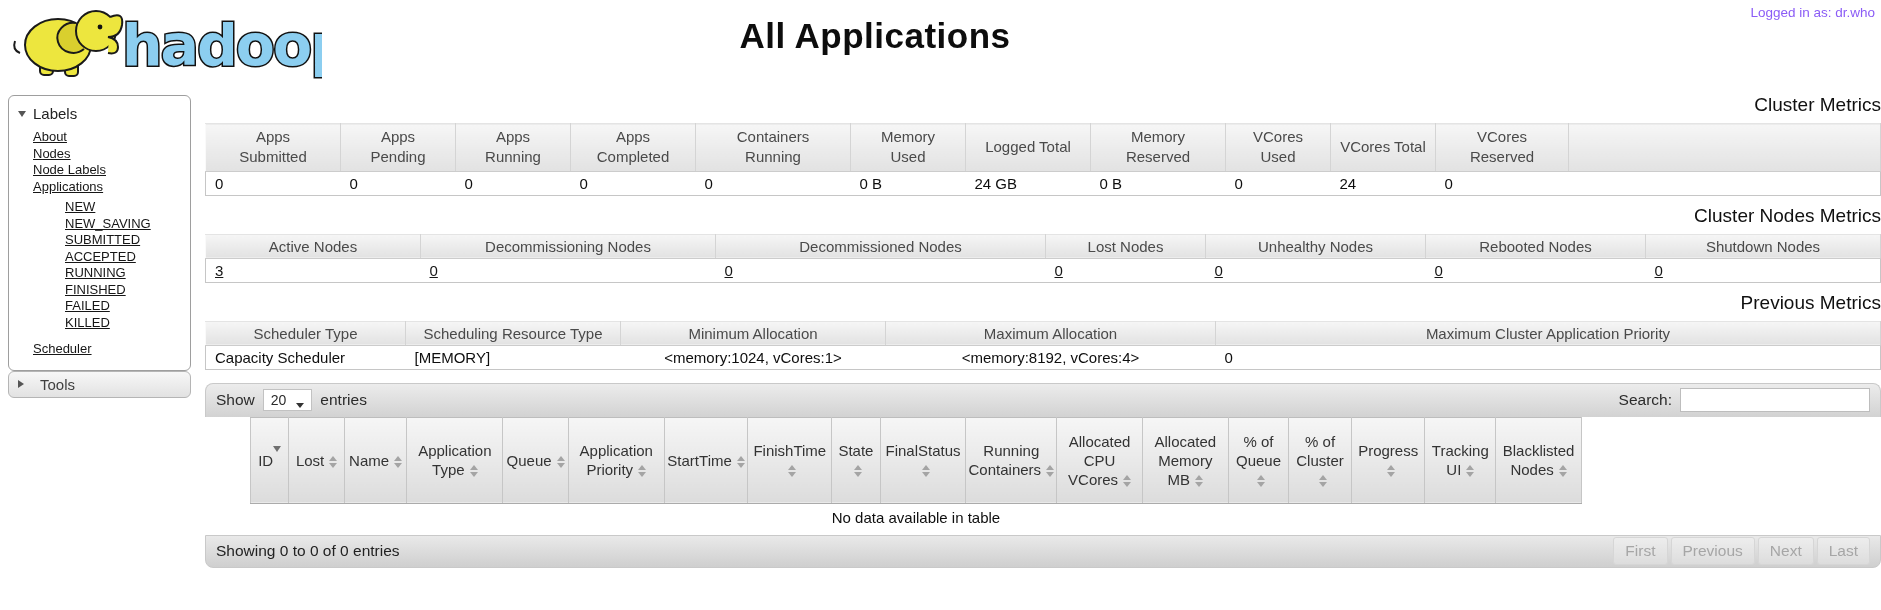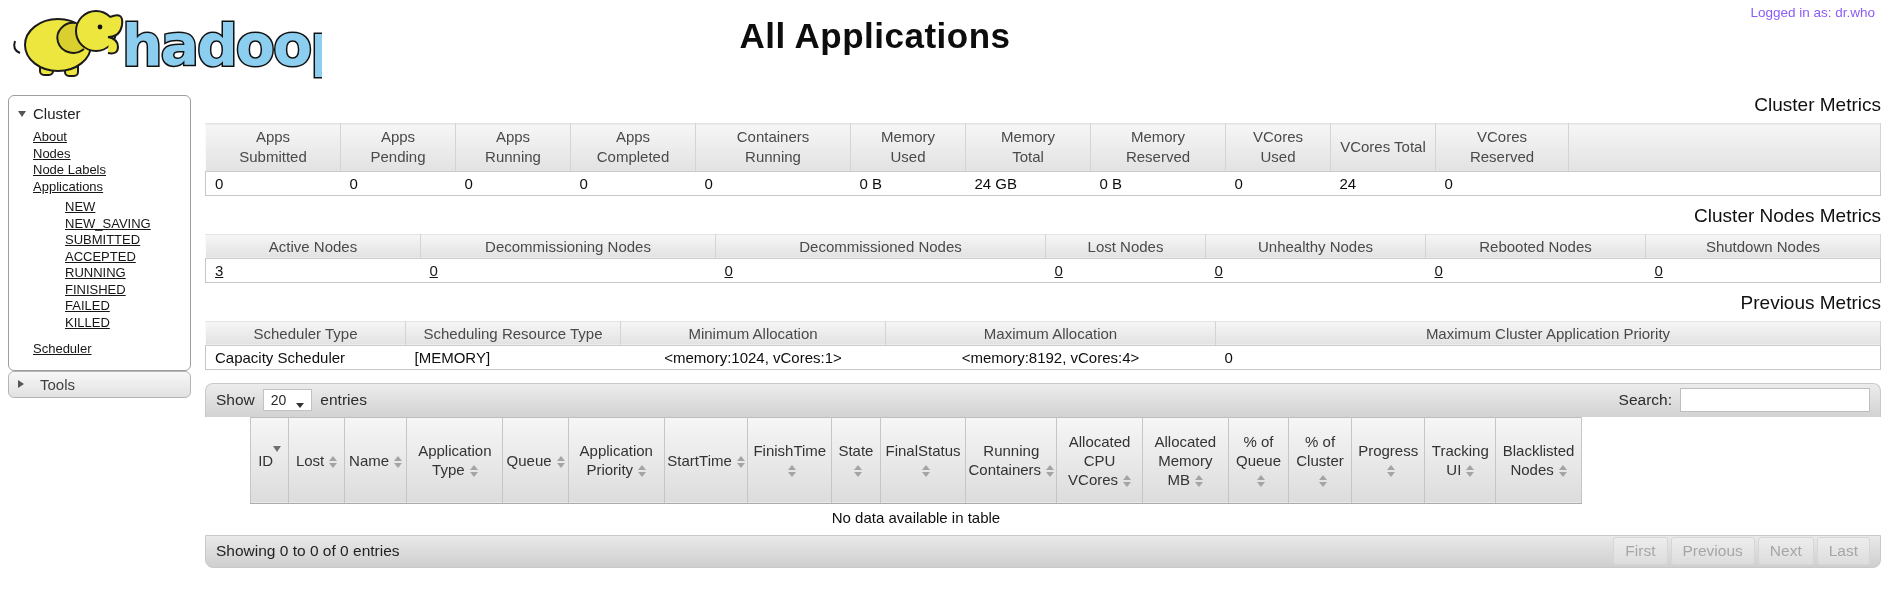--- a/index.html
+++ b/index.html
@@ -102,21 +102,21 @@
   </g>
   <text x="112" y="62" font-size="57" font-weight="bold" letter-spacing="-2" fill="#8CCEF0" stroke="#111" stroke-width="3" paint-order="stroke" font-family="DejaVu Sans, Liberation Sans, sans-serif">hadoop</text>
 </svg>
 
 <h1 class="page-title">All Applications</h1>
 
 <div class="sidebar">
   <div class="nav-box">
     <div class="nav-head">
       <span class="caret-down"></span>
-      <span>Cluster</span>
+      <span>Labels</span>
     </div>
     <a class="nav-link">About</a>
     <a class="nav-link">Nodes</a>
     <a class="nav-link">Node Labels</a>
     <a class="nav-link">Applications</a>
     <div class="nav-sub">
       <a class="nav-link">NEW</a>
       <a class="nav-link">NEW_SAVING</a>
       <a class="nav-link">SUBMITTED</a>
       <a class="nav-link">ACCEPTED</a>
@@ -152,21 +152,21 @@
         <col>
     </colgroup>
     <thead>
         <tr>
       <th><span class="w2">Apps Submitted</span></th>
       <th><span class="w2">Apps Pending</span></th>
       <th><span class="w2">Apps Running</span></th>
       <th><span class="w2">Apps Completed</span></th>
       <th><span class="w2">Containers Running</span></th>
       <th><span class="w2">Memory Used</span></th>
-      <th><span class="w2">Memory Total</span></th>
+      <th><span class="w2">Logged Total</span></th>
       <th><span class="w2">Memory Reserved</span></th>
       <th><span class="w2">VCores Used</span></th>
       <th><span class="w2">VCores Total</span></th>
       <th><span class="w2">VCores Reserved</span></th>
       <th></th>
     </tr>
       </thead>
     <tbody>
         <tr>
       <td>0</td>

